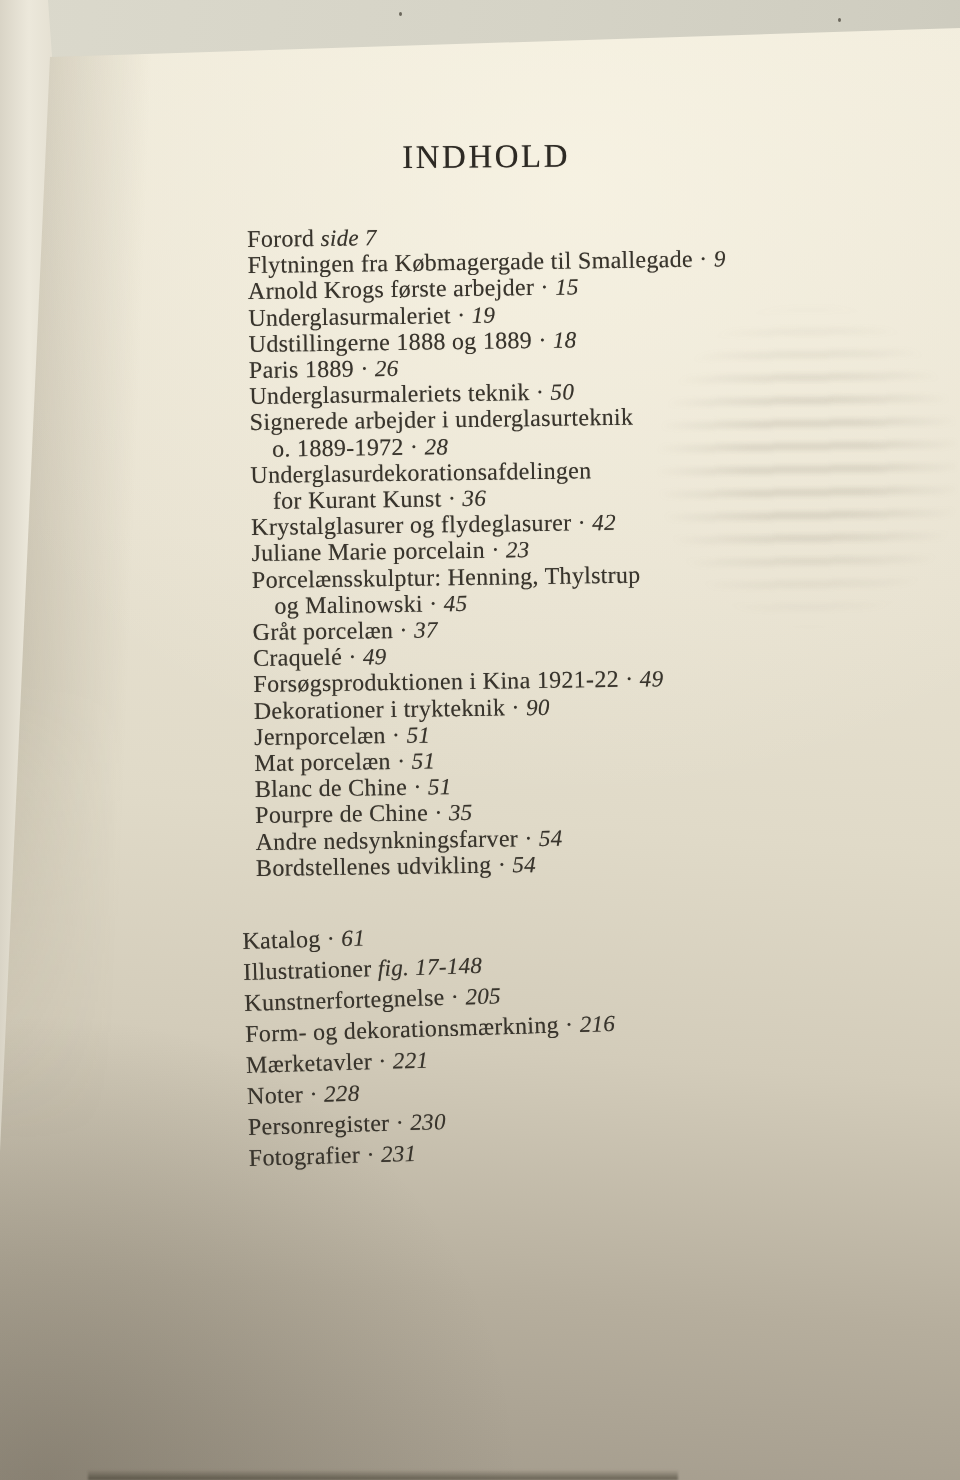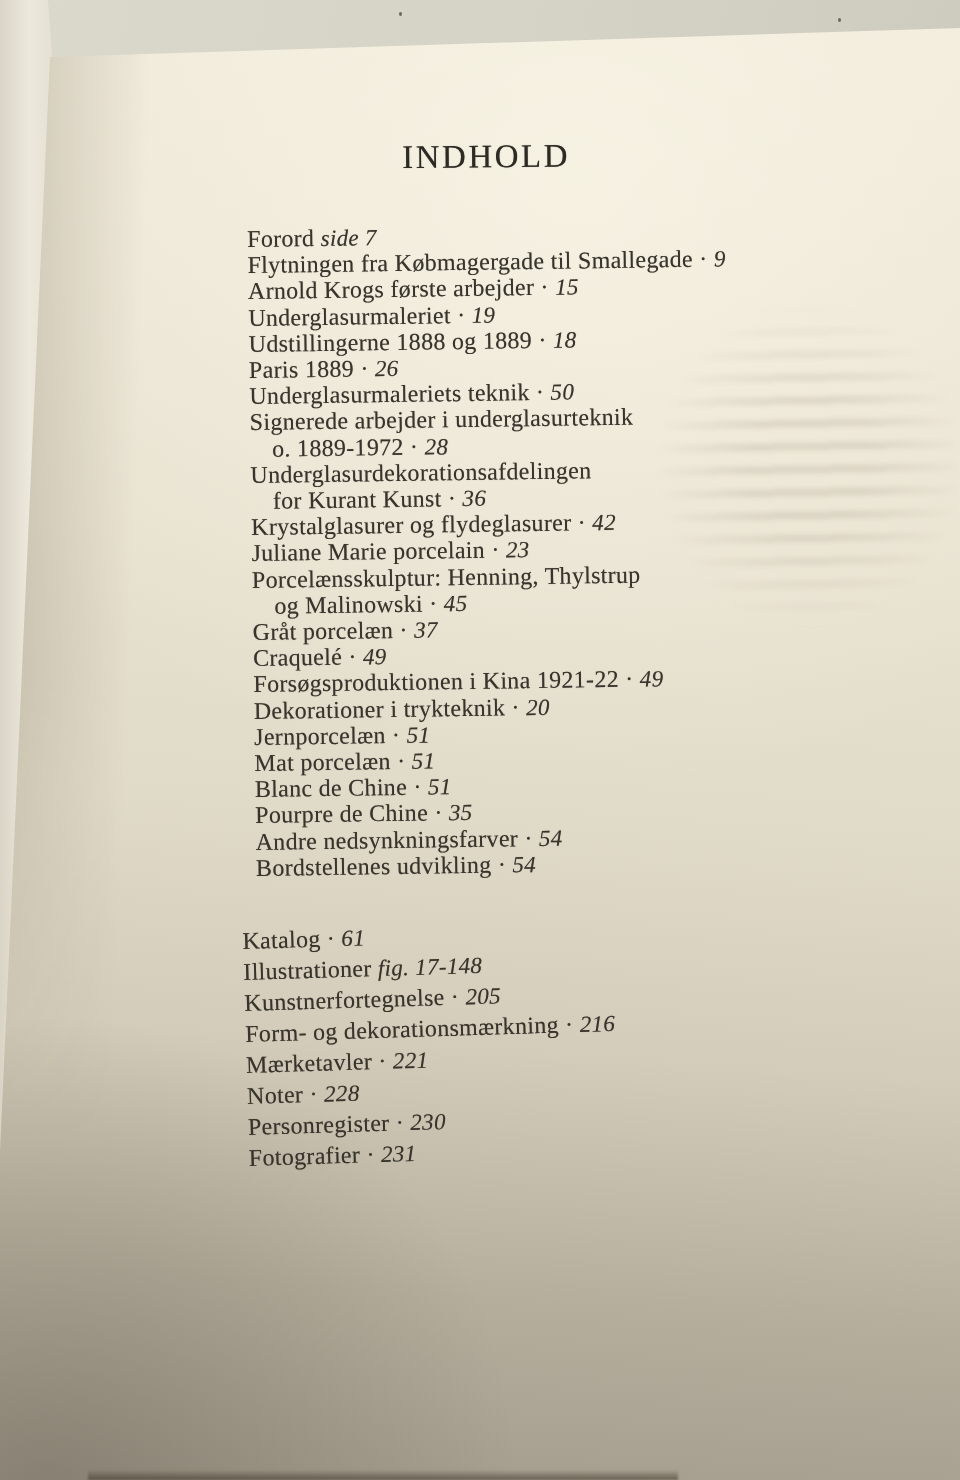--- a/index.html
+++ b/index.html
@@ -100,21 +100,21 @@
         <div class="toc-line indent"><span class="rom">o. 1889-1972 · </span><span class="num">28</span></div>
         <div class="toc-line"><span class="rom">Underglasurdekorationsafdelingen</span></div>
         <div class="toc-line indent"><span class="rom">for Kurant Kunst · </span><span class="num">36</span></div>
         <div class="toc-line"><span class="rom">Krystalglasurer og flydeglasurer · </span><span class="num">42</span></div>
         <div class="toc-line"><span class="rom">Juliane Marie porcelain · </span><span class="num">23</span></div>
         <div class="toc-line"><span class="rom">Porcelænsskulptur: Henning, Thylstrup</span></div>
         <div class="toc-line indent"><span class="rom">og Malinowski · </span><span class="num">45</span></div>
         <div class="toc-line"><span class="rom">Gråt porcelæn · </span><span class="num">37</span></div>
         <div class="toc-line"><span class="rom">Craquelé · </span><span class="num">49</span></div>
         <div class="toc-line"><span class="rom">Forsøgsproduktionen i Kina 1921-22 · </span><span class="num">49</span></div>
-        <div class="toc-line"><span class="rom">Dekorationer i trykteknik · </span><span class="num">20</span></div>
+        <div class="toc-line"><span class="rom">Dekorationer i trykteknik · </span><span class="num">90</span></div>
         <div class="toc-line"><span class="rom">Jernporcelæn · </span><span class="num">51</span></div>
         <div class="toc-line"><span class="rom">Mat porcelæn · </span><span class="num">51</span></div>
         <div class="toc-line"><span class="rom">Blanc de Chine · </span><span class="num">51</span></div>
         <div class="toc-line"><span class="rom">Pourpre de Chine · </span><span class="num">35</span></div>
         <div class="toc-line"><span class="rom">Andre nedsynkningsfarver · </span><span class="num">54</span></div>
         <div class="toc-line"><span class="rom">Bordstellenes udvikling · </span><span class="num">54</span></div>
       </div>
     <div class="toc g2">
         <div class="toc-line"><span class="rom">Katalog · </span><span class="num">61</span></div>
         <div class="toc-line"><span class="rom">Illustrationer </span><span class="num">fig. 17-148</span></div>

